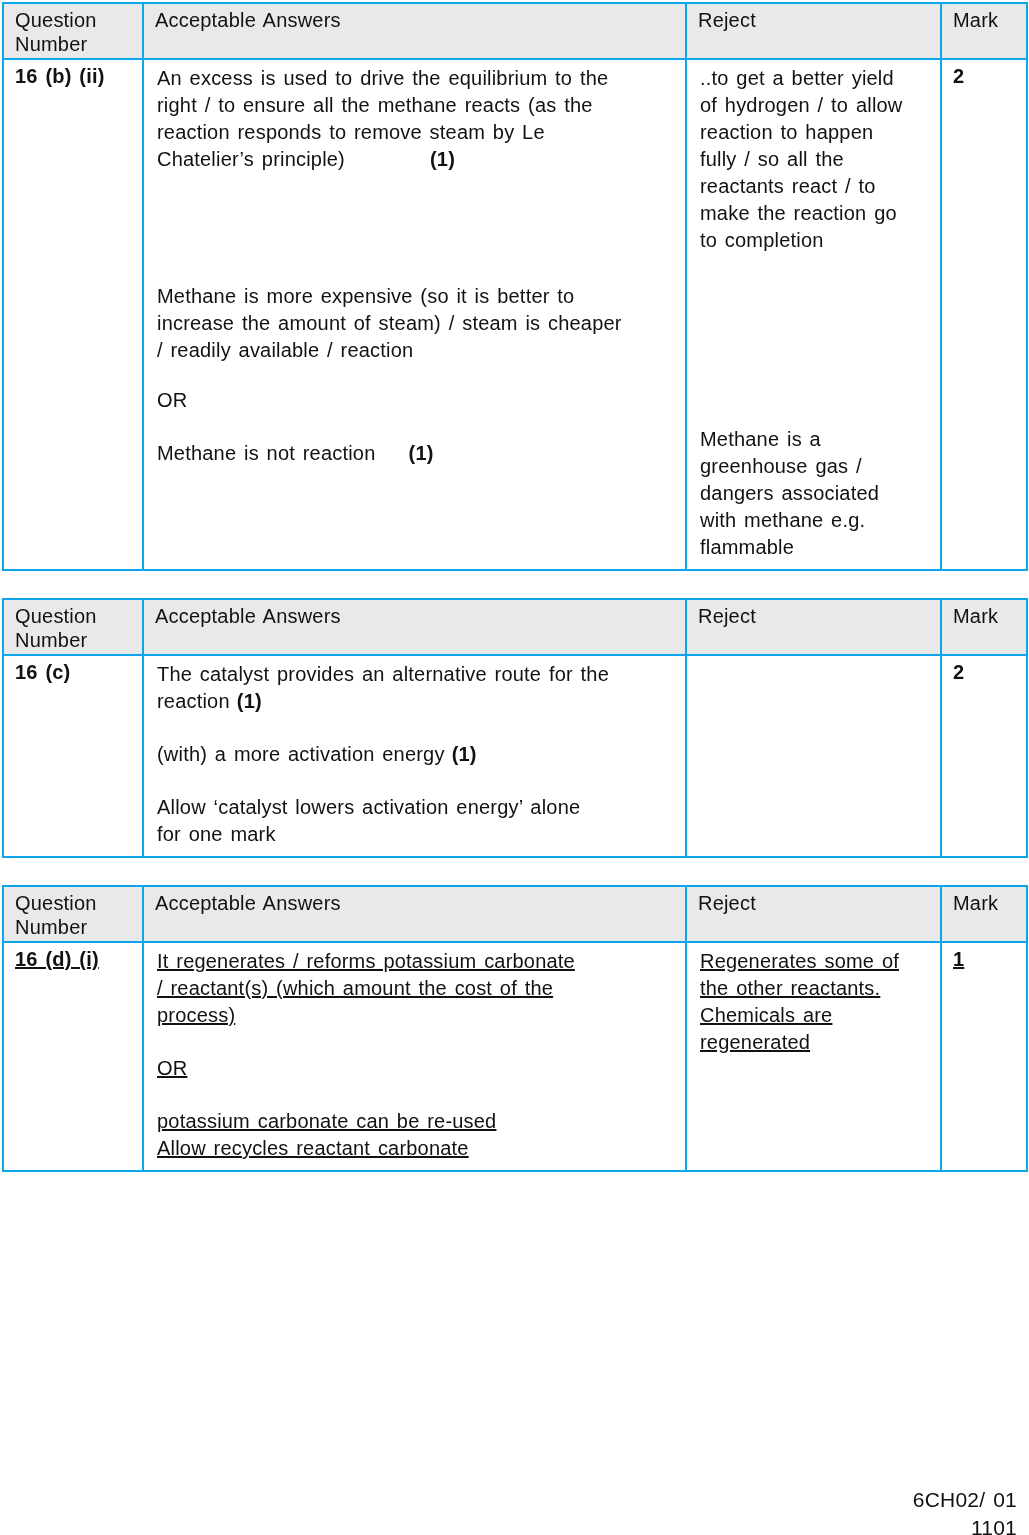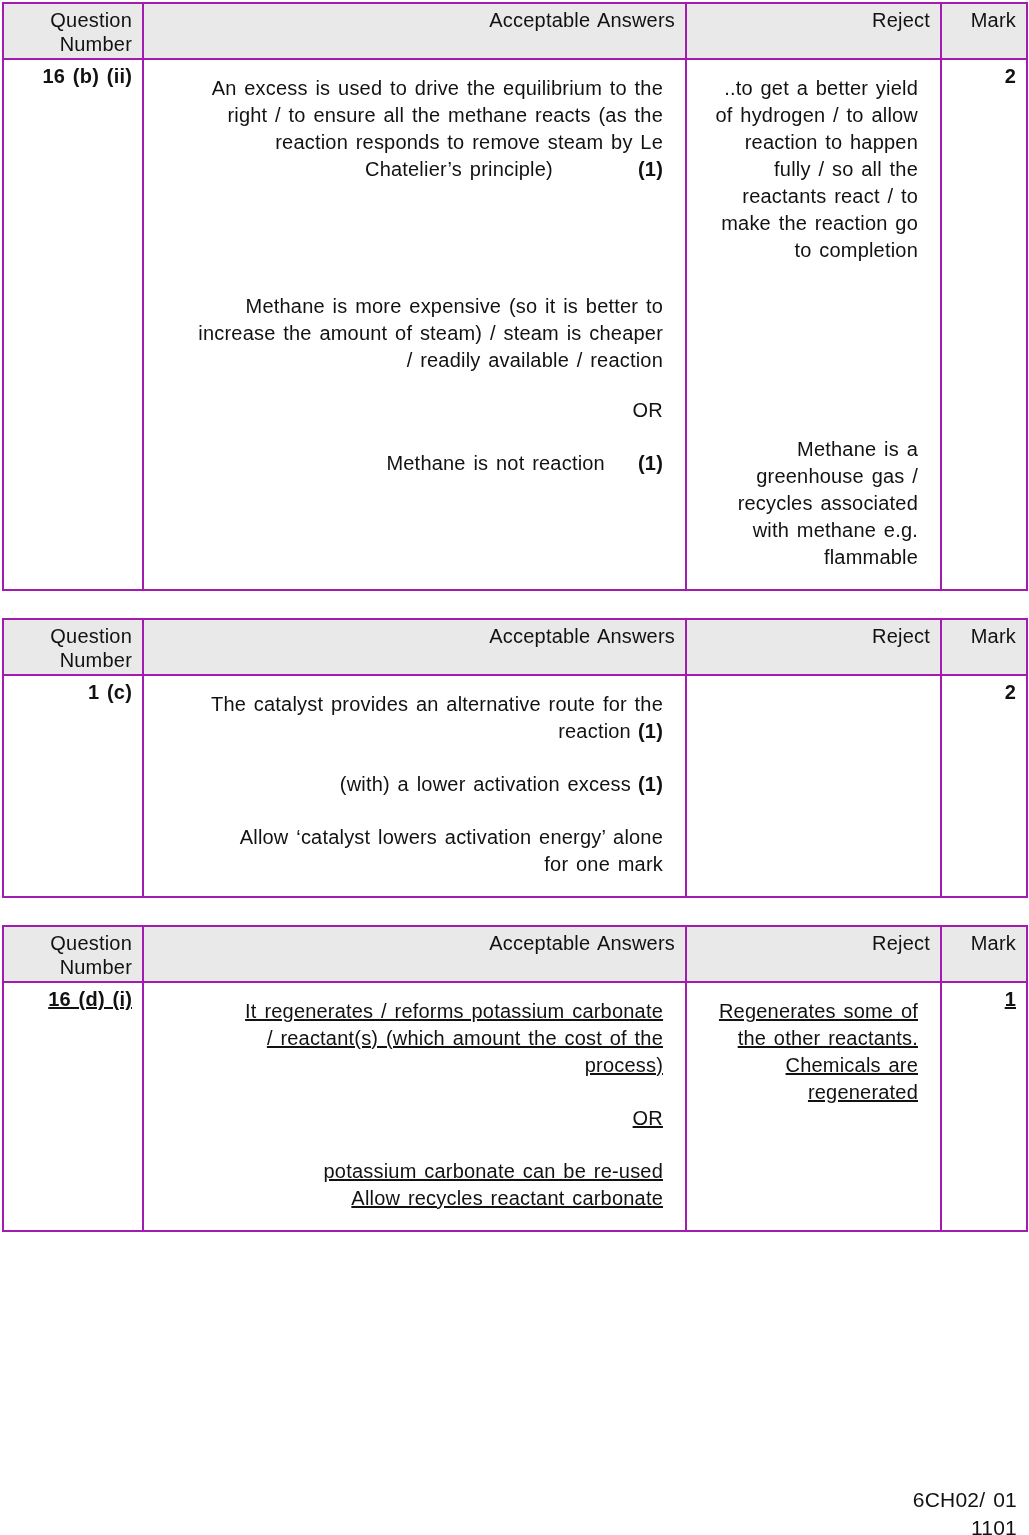--- a/index.html
+++ b/index.html
@@ -25,40 +25,40 @@
     width: 1024px;
     margin-left: 2px;
   }
   table.t-first { margin-top: 2px; }
   table.t-next  { margin-top: 27px; }
   col.c-q { width: 140px; }
   col.c-a { width: 543px; }
   col.c-r { width: 255px; }
   col.c-m { width: 86px; }
   th, td {
-    border: 2px solid #a21caf;
+    border: 2px solid #0ea5e9;
     vertical-align: top;
-    text-align: right;
+    text-align: left;
     padding: 3px 10px 6px 11px;
   }
   th {
     background: #e9e9e9;
     font-weight: normal;
     line-height: 24px;
     padding-top: 4px;
     padding-bottom: 2px;
     white-space: pre-line;
     height: 46px;
   }
   tr.body-row-1 { height: 505px; }
   tr.body-row-2 { height: 187px; }
   tr.body-row-3 { height: 213px; text-decoration: underline; }
   td.cell-q, td.cell-m { font-weight: bold; }
   .para {
-    margin: 12px;
+    margin: 2px;
     white-space: pre-line;
   }
   .gap-blocks   { margin-top: 110px; }
   .gap-line-sm  { margin-top: 23px;  }
   .gap-line     { margin-top: 26px;  }
   .gap-reject   { margin-top: 172px; }
   .mk { font-weight: bold; }
   .mk-wide   { margin-left: 85px; }
   .mk-mid    { margin-left: 33px; }
   .mk-inline { margin-left: 7px;  }
@@ -105,21 +105,21 @@
     <td class="cell-r">
       <p class="para">..to get a better yield
 of hydrogen / to allow
 reaction to happen
 fully / so all the
 reactants react / to
 make the reaction go
 to completion</p>
       <p class="para gap-reject">Methane is a
 greenhouse gas /
-recycles associated
+dangers associated
 with methane e.g.
 flammable</p>
     </td>
     <td class="cell-m">2</td>
   </tr>
 </tbody>
   </table>
 
 <table class="ms-table t-next">
   <colgroup>
@@ -130,25 +130,25 @@
     </colgroup>
   <tbody>
       <tr>
     <th>Question
 Number</th>
     <th>Acceptable Answers</th>
     <th>Reject</th>
     <th>Mark</th>
   </tr>
   <tr class="body-row-2">
-    <td class="cell-q">1 (c)</td>
+    <td class="cell-q">16 (c)</td>
     <td class="cell-a">
       <p class="para"><span>The catalyst provides an alternative route for the
 reaction</span><span class="mk mk-inline">(1)</span></p>
-      <p class="para gap-line"><span>(with) a lower activation excess</span><span class="mk mk-inline">(1)</span></p>
+      <p class="para gap-line"><span>(with) a more activation energy</span><span class="mk mk-inline">(1)</span></p>
       <p class="para gap-line">Allow ‘catalyst lowers activation energy’ alone
 for one mark</p>
     </td>
     <td class="cell-r"></td>
     <td class="cell-m">2</td>
   </tr>
 </tbody>
   </table>
 
 <table class="ms-table t-next">

